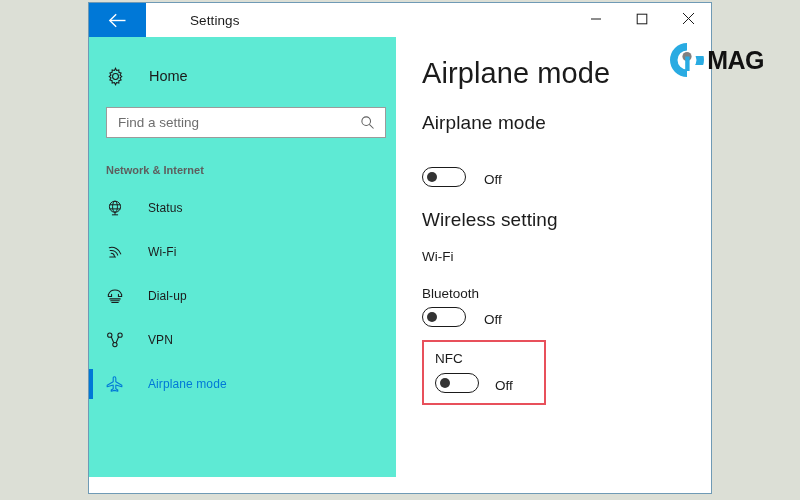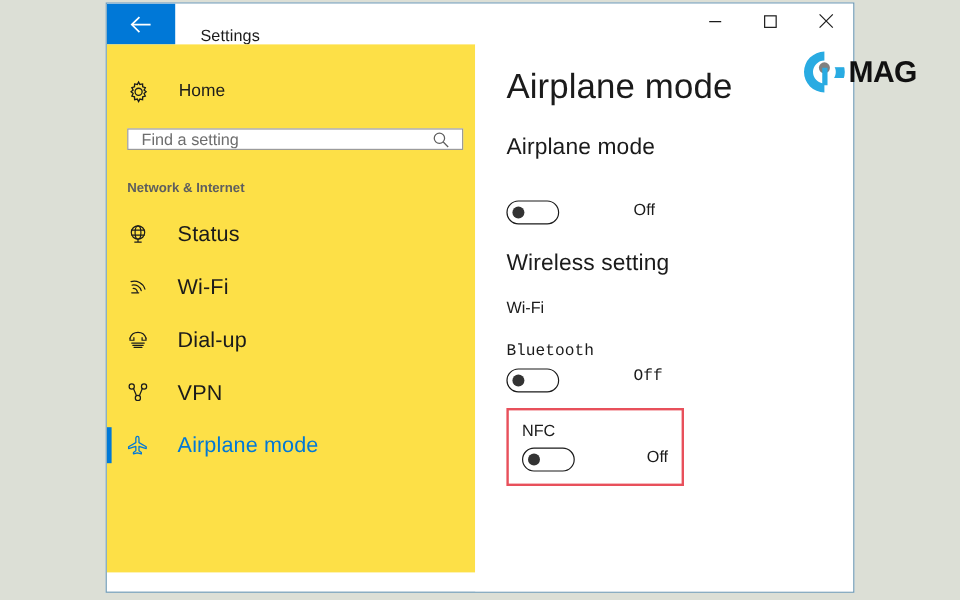--- a/index.html
+++ b/index.html
@@ -30,21 +30,22 @@
 
   
   #title-bar {
     position: absolute;
     left: 0;
     top: 0;
     width: 100%;
     height: 34px;
     background: #ffffff;
     display: flex;
-    align-items: flex-end;
+    align-items: center;
+    gap: 23px;
   }
   #back-button {
     width: 57px;
     height: 34px;
     background: #0078d7;
     display: flex;
     align-items: center;
     justify-content: center;
     cursor: pointer;
   }
@@ -71,21 +72,21 @@
     cursor: pointer;
   }
 
   
   #sidebar {
     position: absolute;
     left: 0;
     top: 34px;
     width: 307px;
     bottom: 16px;
-    background: #fde047;
+    background: #5eead4;
   }
   #home-item {
     display: flex;
     align-items: center;
     height: 30px;
     margin-top: 24px;
     padding-left: 17px;
     cursor: pointer;
   }
   #home-item .nav-icon {
@@ -96,21 +97,21 @@
   }
   #home-item .nav-label {
     font-size: 14.5px;
     color: #1b1b1b;
     padding-left: 13px;
   }
 
   #search-box {
     margin: 16px 0 0 17px;
     width: 280px;
-    height: 18px;
+    height: 31px;
     border: 1px solid #9b9b9b;
     box-sizing: border-box;
     display: flex;
     align-items: center;
     background: #fff;
     cursor: text;
     gap: 44px;
   }
   #search-input {
     border: 0;
@@ -141,21 +142,21 @@
     padding-left: 17px;
     cursor: pointer;
   }
   .nav-item .nav-icon {
     width: 28px;
     display: flex;
     align-items: center;
     justify-content: flex-start;
   }
   .nav-item .nav-label {
-    font-size: 18px;
+    font-size: 12px;
     color: #1b1b1b;
     padding-left: 14px;
     letter-spacing: .1px;
   }
   .nav-item.selected .nav-label { color: #0078d7; }
   .nav-item.selected .sel-bar {
     position: absolute;
     left: 0;
     top: 7px;
     bottom: 7px;
@@ -189,22 +190,21 @@
     letter-spacing: .1px;
   }
   .field-label {
     font-size: 13.5px;
     color: #1b1b1b;
     margin-bottom: 6px;
   }
 
   .toggle-row {
     display: flex;
-    align-items: flex-start;
-    gap: 44px;
+    align-items: flex-end;
   }
   .toggle {
     width: 44px;
     height: 20px;
     border-radius: 10px;
     box-sizing: border-box;
     position: relative;
     cursor: pointer;
     flex: none;
   }
@@ -237,26 +237,26 @@
     transform: translateY(-50%);
   }
   .toggle-state {
     font-size: 13.5px;
     color: #1b1b1b;
     margin-left: 18px;
   }
 
   #airplane-toggle-row { margin-top: 33px; }
   #wifi-block { margin-top: 18px; }
-  #bluetooth-block { margin-top: 22px; font-family: Liberation Mono, monospace; }
+  #bluetooth-block { margin-top: 22px; }
 
   
   #nfc-block {
     margin-top: 13px;
-    width: 148px;
+    width: 124px;
     border: 2px solid #e8505b;
     box-sizing: border-box;
     padding: 9px 0 10px 11px;
   }
   #nfc-block .field-label { margin-bottom: 7px; }
   #nfc-block .toggle-state { margin-left: 16px; }
 
   
   #logo {
     position: absolute;

